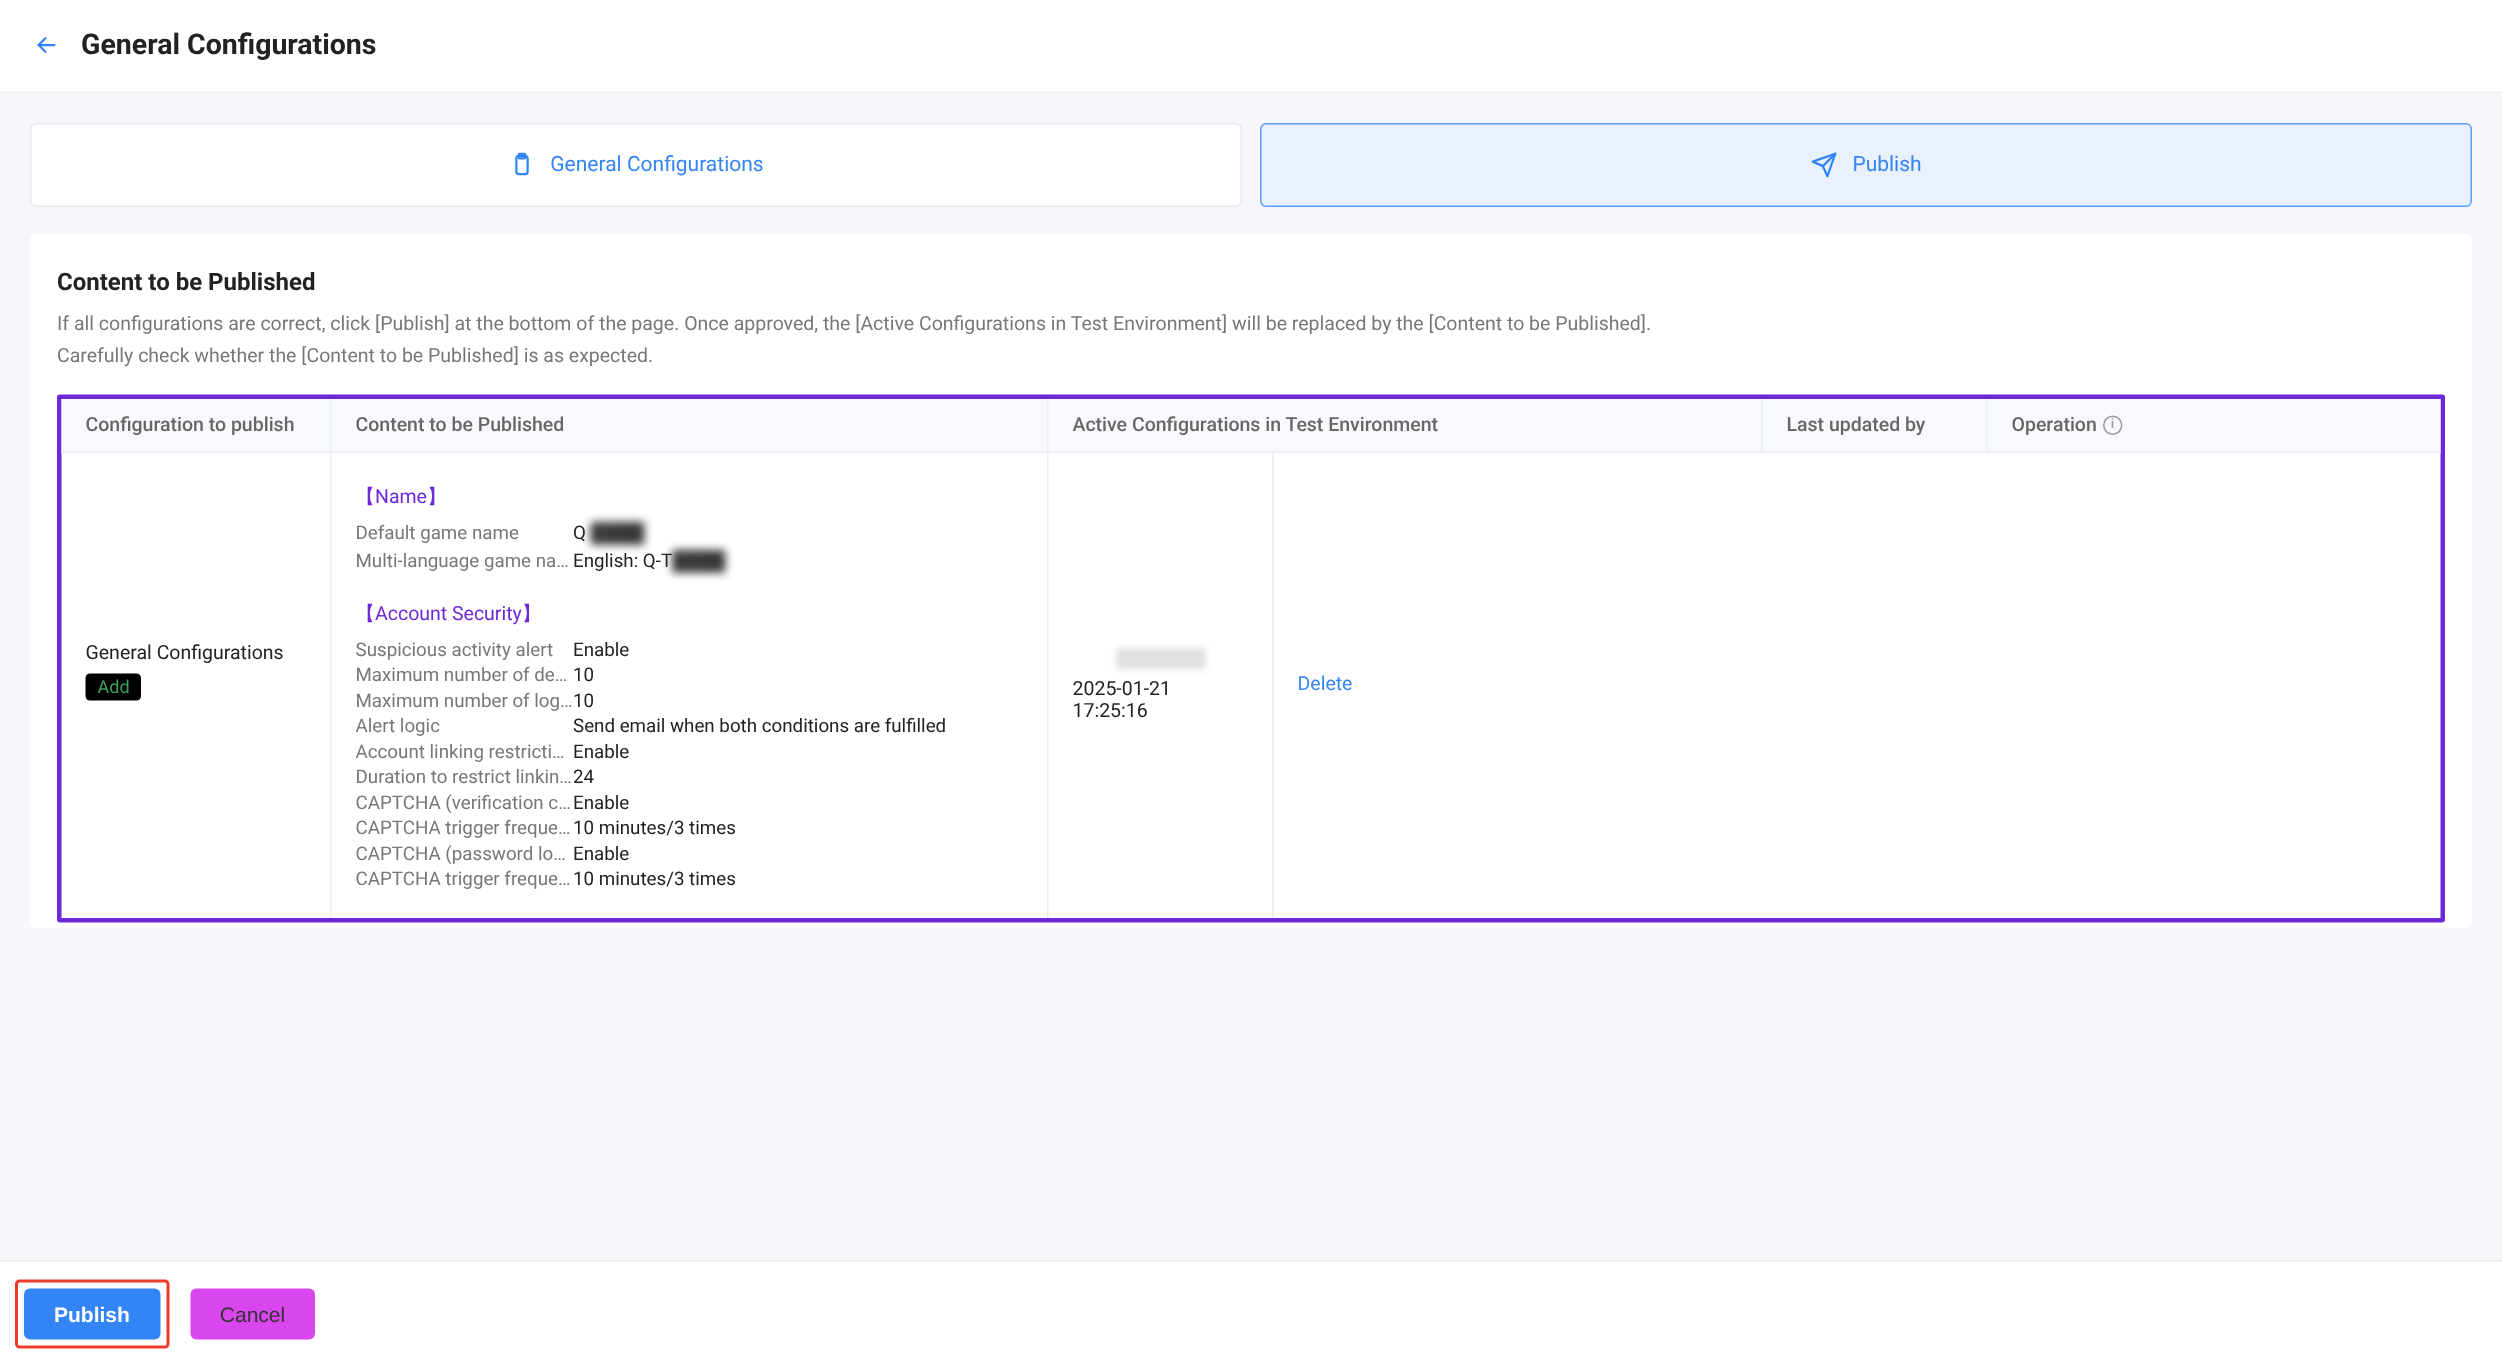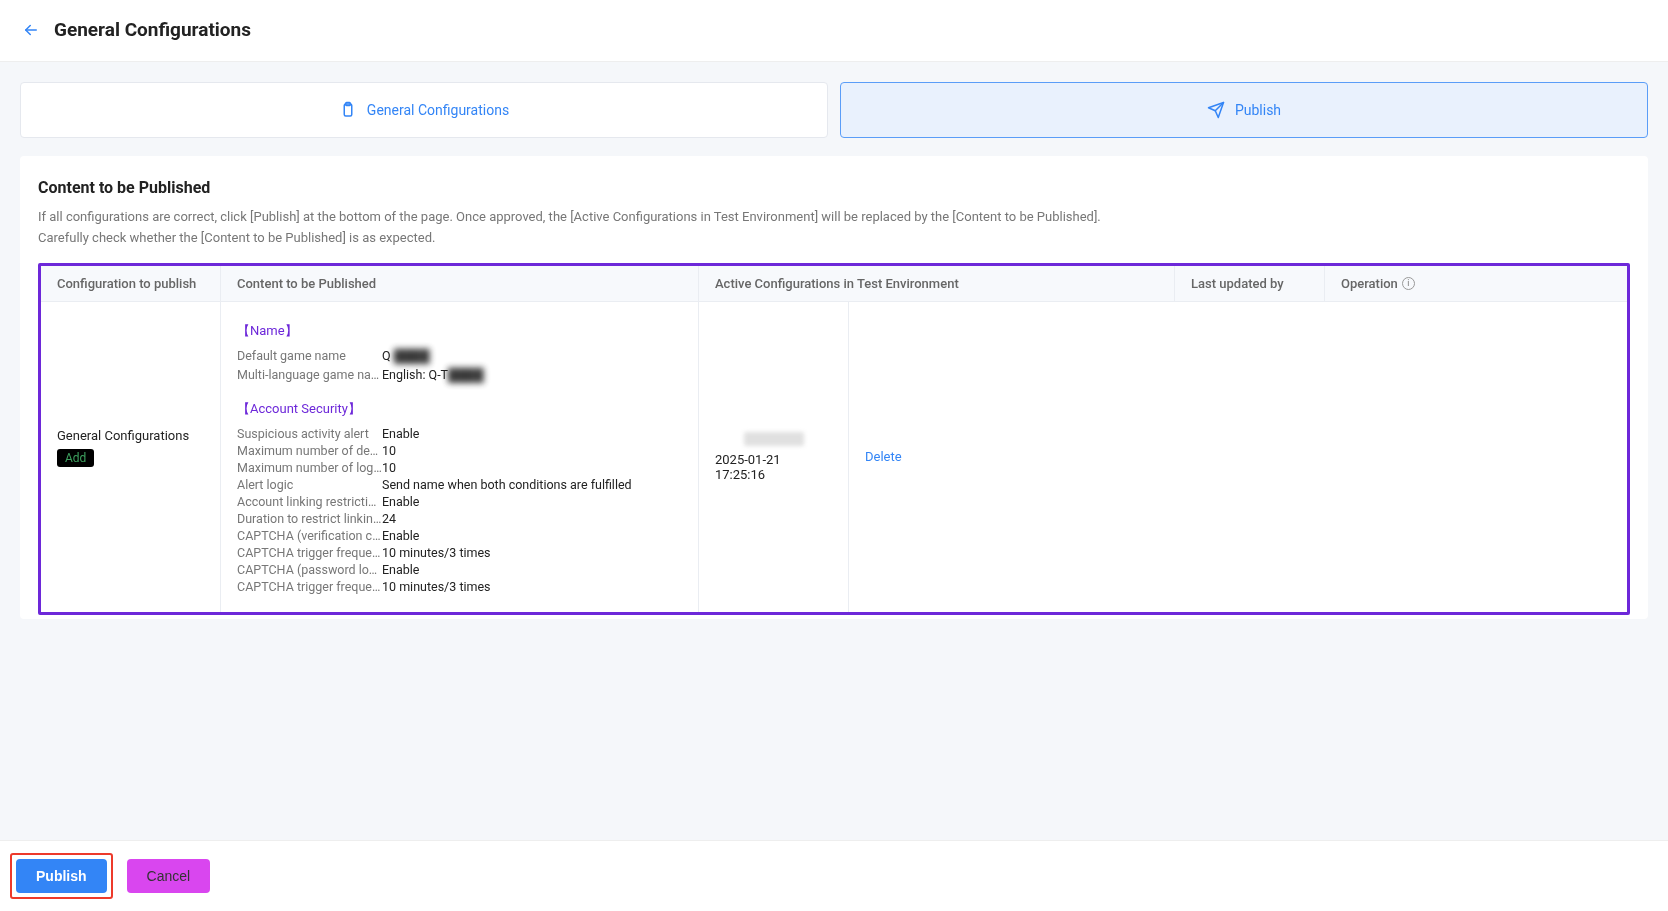--- a/index.html
+++ b/index.html
@@ -306,21 +306,21 @@
               <div class="kv-row">
                 <div class="kv-key">Maximum number of devic...</div>
                 <div class="kv-val">10</div>
               </div>
               <div class="kv-row">
                 <div class="kv-key">Maximum number of login...</div>
                 <div class="kv-val">10</div>
               </div>
               <div class="kv-row">
                 <div class="kv-key">Alert logic</div>
-                <div class="kv-val">Send name when both conditions are fulfilled</div>
+                <div class="kv-val">Send email when both conditions are fulfilled</div>
               </div>
               <div class="kv-row">
                 <div class="kv-key">Account linking restrictions</div>
                 <div class="kv-val">Enable</div>
               </div>
               <div class="kv-row">
                 <div class="kv-key">Duration to restrict linking ...</div>
                 <div class="kv-val">24</div>
               </div>
               <div class="kv-row">

